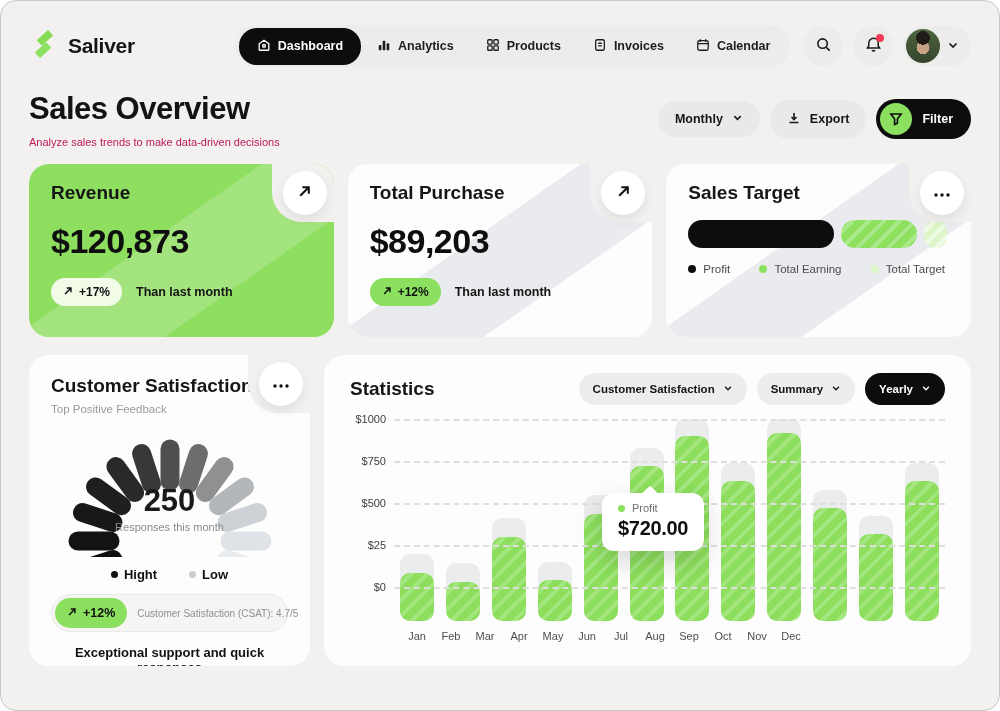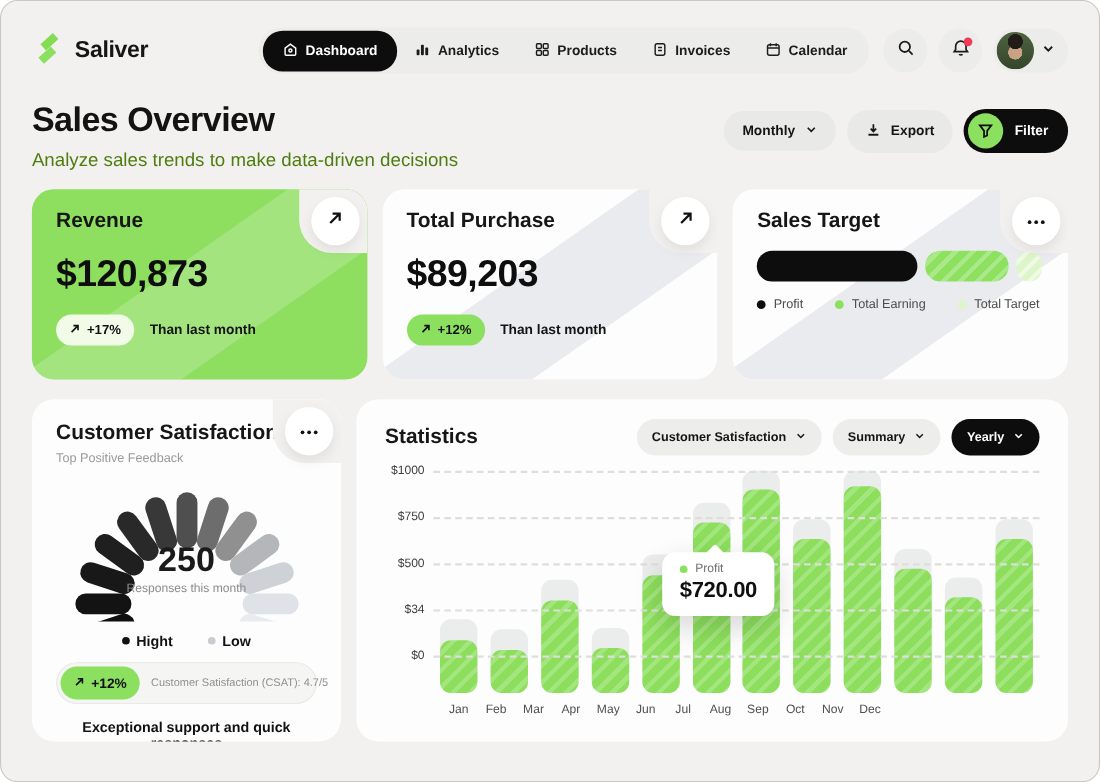--- a/index.html
+++ b/index.html
@@ -20,21 +20,21 @@
   .badge-dot { position:absolute; top:8px; right:9px; width:8px; height:8px; border-radius:50%; background:#EF3B57; }
   .profile-pill { display:flex; align-items:center; gap:7px; background:#ECECEA; border-radius:22px; padding:3px 12px 3px 3px; cursor:pointer; height:40px; }
   .avatar { width:34px; height:34px; border-radius:50%;
             background: radial-gradient(circle at 50% 26%, #211c18 0 22%, rgba(0,0,0,0) 23%),
                         radial-gradient(circle at 50% 55%, #C9A183 0 25%, rgba(0,0,0,0) 26%),
                         linear-gradient(180deg,#4d6440 0%, #35452c 100%); }
 
   
   .pagehead { display:flex; align-items:flex-start; padding:24px 28px 16px 28px; }
   .page-title { font-size:31px; font-weight:600; letter-spacing:-0.5px; color:#131313; }
-  .page-subtitle { margin-top:9px; font-size:17px; color:#4d7c0f; }
+  .page-subtitle { margin-top:9px; font-size:11px; color:#be185d; }
   .pagehead-right { margin-left:auto; display:flex; align-items:center; gap:10px; margin-top:8px; }
   .btn-light { display:flex; align-items:center; gap:9px; background:#E9E9E7; border-radius:20px; padding:11px 17px; font-size:12.5px; font-weight:600; cursor:pointer; }
   .btn-filter { display:flex; align-items:center; gap:10px; background:#0D0D0D; color:#fff; border-radius:22px; padding:4px 18px 4px 4px; font-size:12.5px; font-weight:600; cursor:pointer; height:40px; }
   .filter-circle { width:32px; height:32px; border-radius:50%; background:#8CE05F; display:flex; align-items:center; justify-content:center; }
 
   
   .cards-row { display:grid; grid-template-columns:repeat(3,1fr); gap:14px; padding:0 28px; grid-auto-rows:173px; }
   .card { position:relative; background:#FDFDFD; border-radius:20px; padding:18px 22px; overflow:hidden; }
   .card-green { background:#8EDE60; }
   .band { position:absolute; left:-25%; top:32%; width:160%; height:86px; transform:rotate(-35deg); background:#E9EBEE; pointer-events:none; }
@@ -363,21 +363,21 @@
                 </svg></span>
           </div>
         </div>
       </div>
 
       <div class="chart">
         <div class="ylabels" id="ylabels">
             <div class="ylabel" style="top: -6px;">$1000</div>
             <div class="ylabel" style="top: 36px;">$750</div>
             <div class="ylabel" style="top: 78px;">$500</div>
-            <div class="ylabel" style="top: 120px;">$34</div>
+            <div class="ylabel" style="top: 120px;">$25</div>
             <div class="ylabel" style="top: 162px;">$0</div>
           </div>
         <div class="plot" id="plot">
           <div class="bars">
               <div class="bar-wrap">
                 <div class="bar-bg" style="height: 66.76px;"></div>
                 <div class="bar-fill" style="height: 48.28px;"></div>
               </div>
               <div class="bar-wrap">
                 <div class="bar-bg" style="height: 57.52px;"></div>

